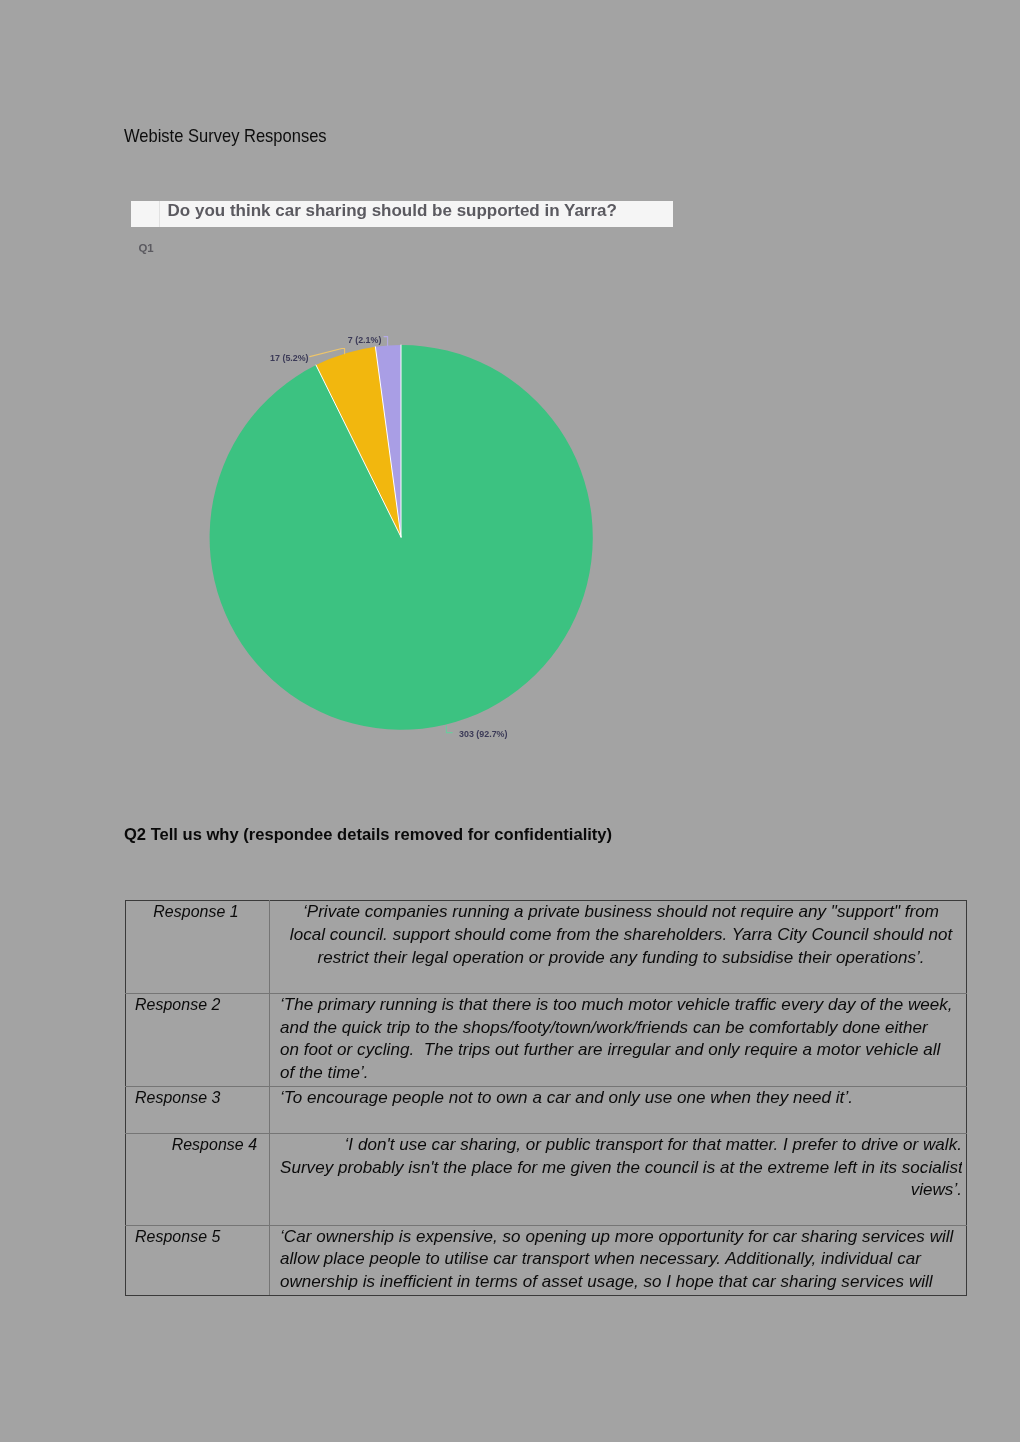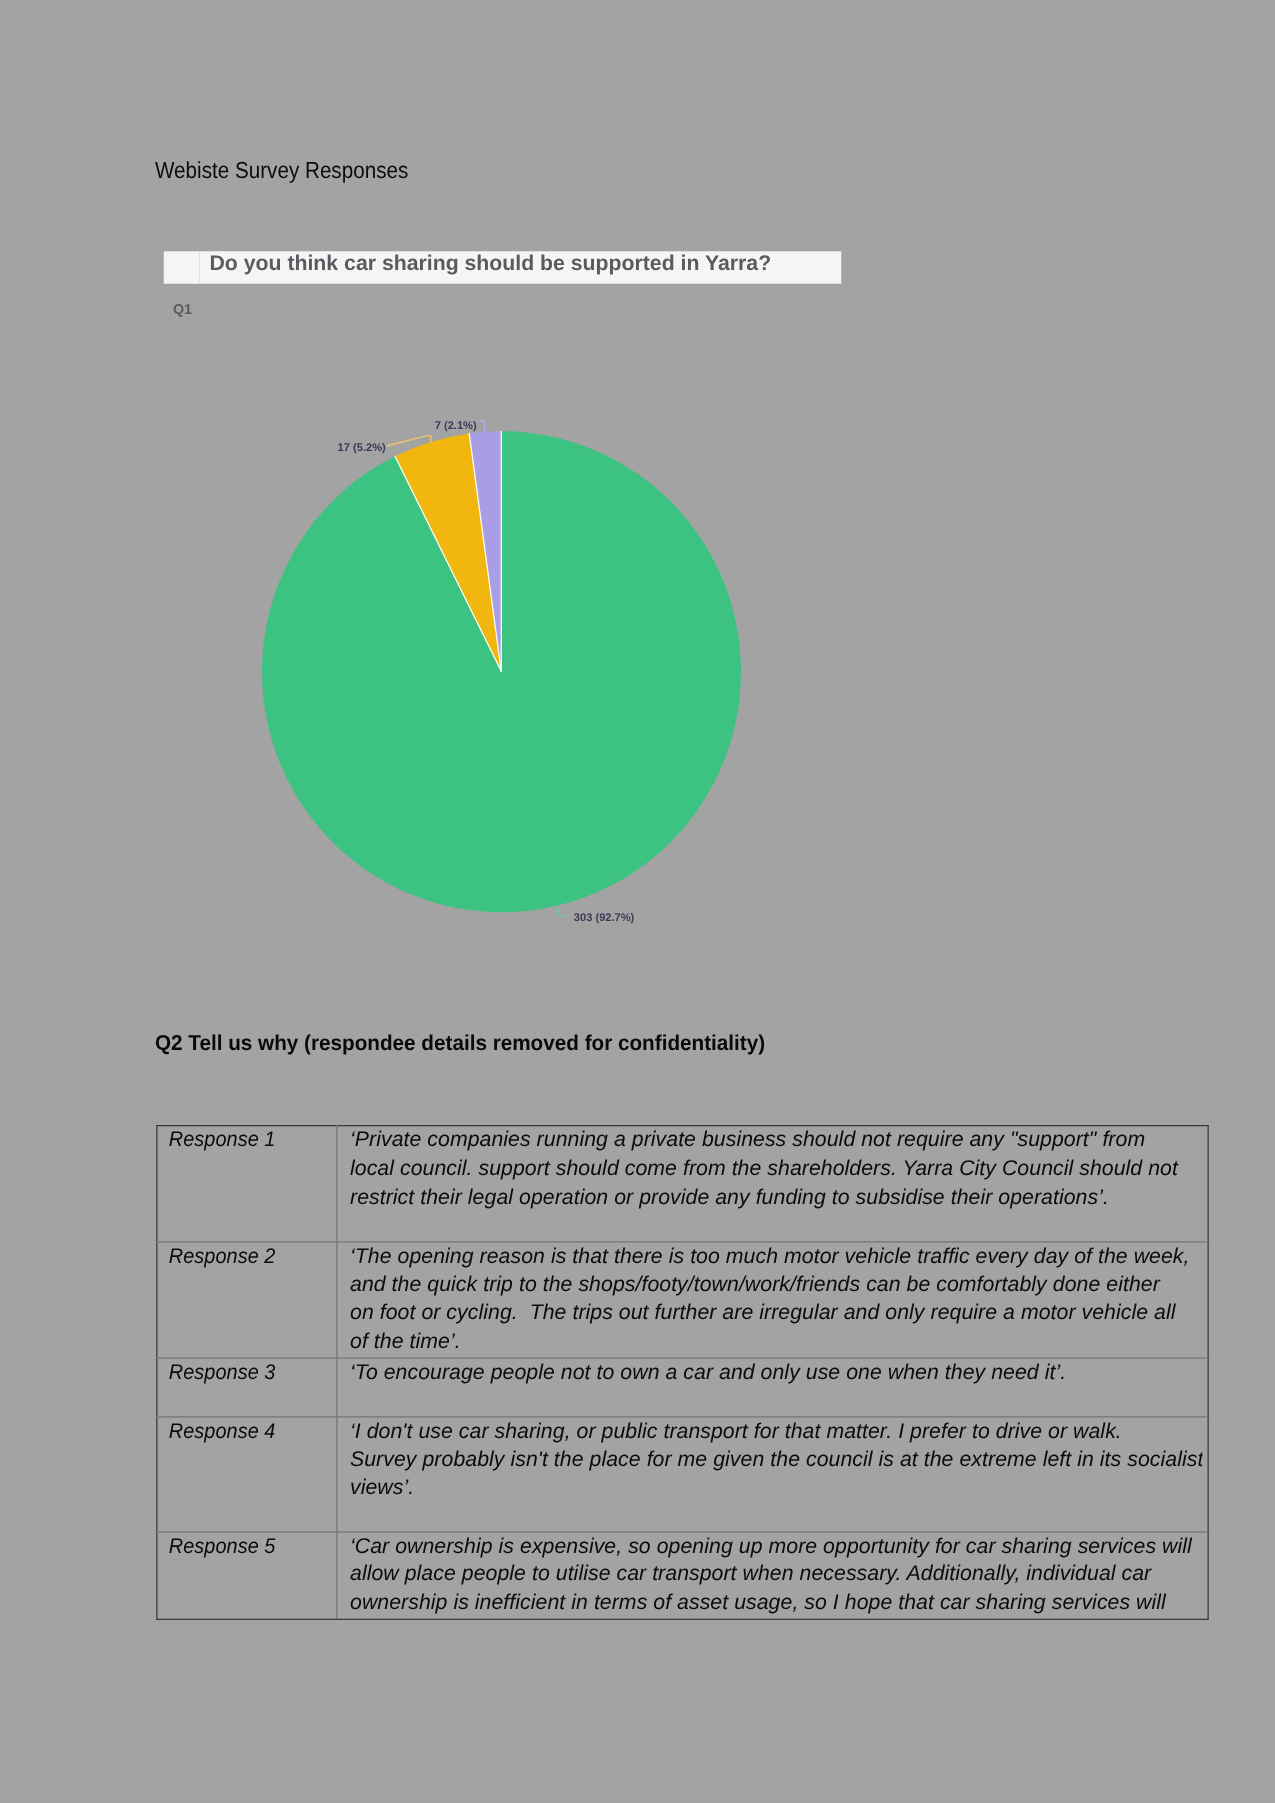--- a/index.html
+++ b/index.html
@@ -28,24 +28,24 @@
                      line-height:22.7px;color:#0b0b0b;padding:0px 4px 0px 10px;letter-spacing:0.05px;}
   .resp-table td.lbl{width:144px;padding-left:8.6px;}
   .resp-table td.lbl .tline{transform:scaleX(0.936);transform-origin:0 0;}
   .resp-table td.txt{width:697px;}
   .resp-table td .cellbox{width:100%;overflow:hidden;margin-top:0.2px;}
   .resp-table td .tline{white-space:pre;}
   .resp-table tr:first-child td{border-top-color:#3a3a3a;}
   .resp-table tr:last-child td{border-bottom-color:#3a3a3a;margin-top:31px;}
   .resp-table td:first-child{border-left-color:#3a3a3a;}
   .resp-table td:last-child{border-right-color:#3a3a3a;}
-  .resp-table tr.r1{height:92.8px;}
+  .resp-table tr.r1{height:92.8px;text-align:center;}
   .resp-table tr.r2{height:93px;}
   .resp-table tr.r3{height:47px;}
-  .resp-table tr.r4{height:91.8px;}
+  .resp-table tr.r4{height:91.8px;text-align:right;}
   .resp-table tr.r5{height:70px;}
 </style>
 </head>
 <body>
 
 <div class="page">
 
   <div class="doc-title">Webiste Survey Responses</div>
 
   <div class="q1-bar">
@@ -95,21 +95,21 @@
         </td>
       </tr>
       <tr class="r2">
         <td class="lbl">
           <div class="cellbox">
             <div class="tline">Response 2</div>
           </div>
         </td>
         <td class="txt">
           <div class="cellbox">
-            <div class="tline">‘The opening reason is that there is too much motor vehicle traffic every day of the week,</div>
+            <div class="tline">‘The primary running is that there is too much motor vehicle traffic every day of the week,</div>
             <div class="tline">and the quick trip to the shops/footy/town/work/friends can be comfortably done either</div>
             <div class="tline">on foot or cycling.  The trips out further are irregular and only require a motor vehicle all</div>
             <div class="tline">of the time’.</div>
           </div>
         </td>
       </tr>
       <tr class="r3">
         <td class="lbl">
           <div class="cellbox">
             <div class="tline">Response 3</div>

